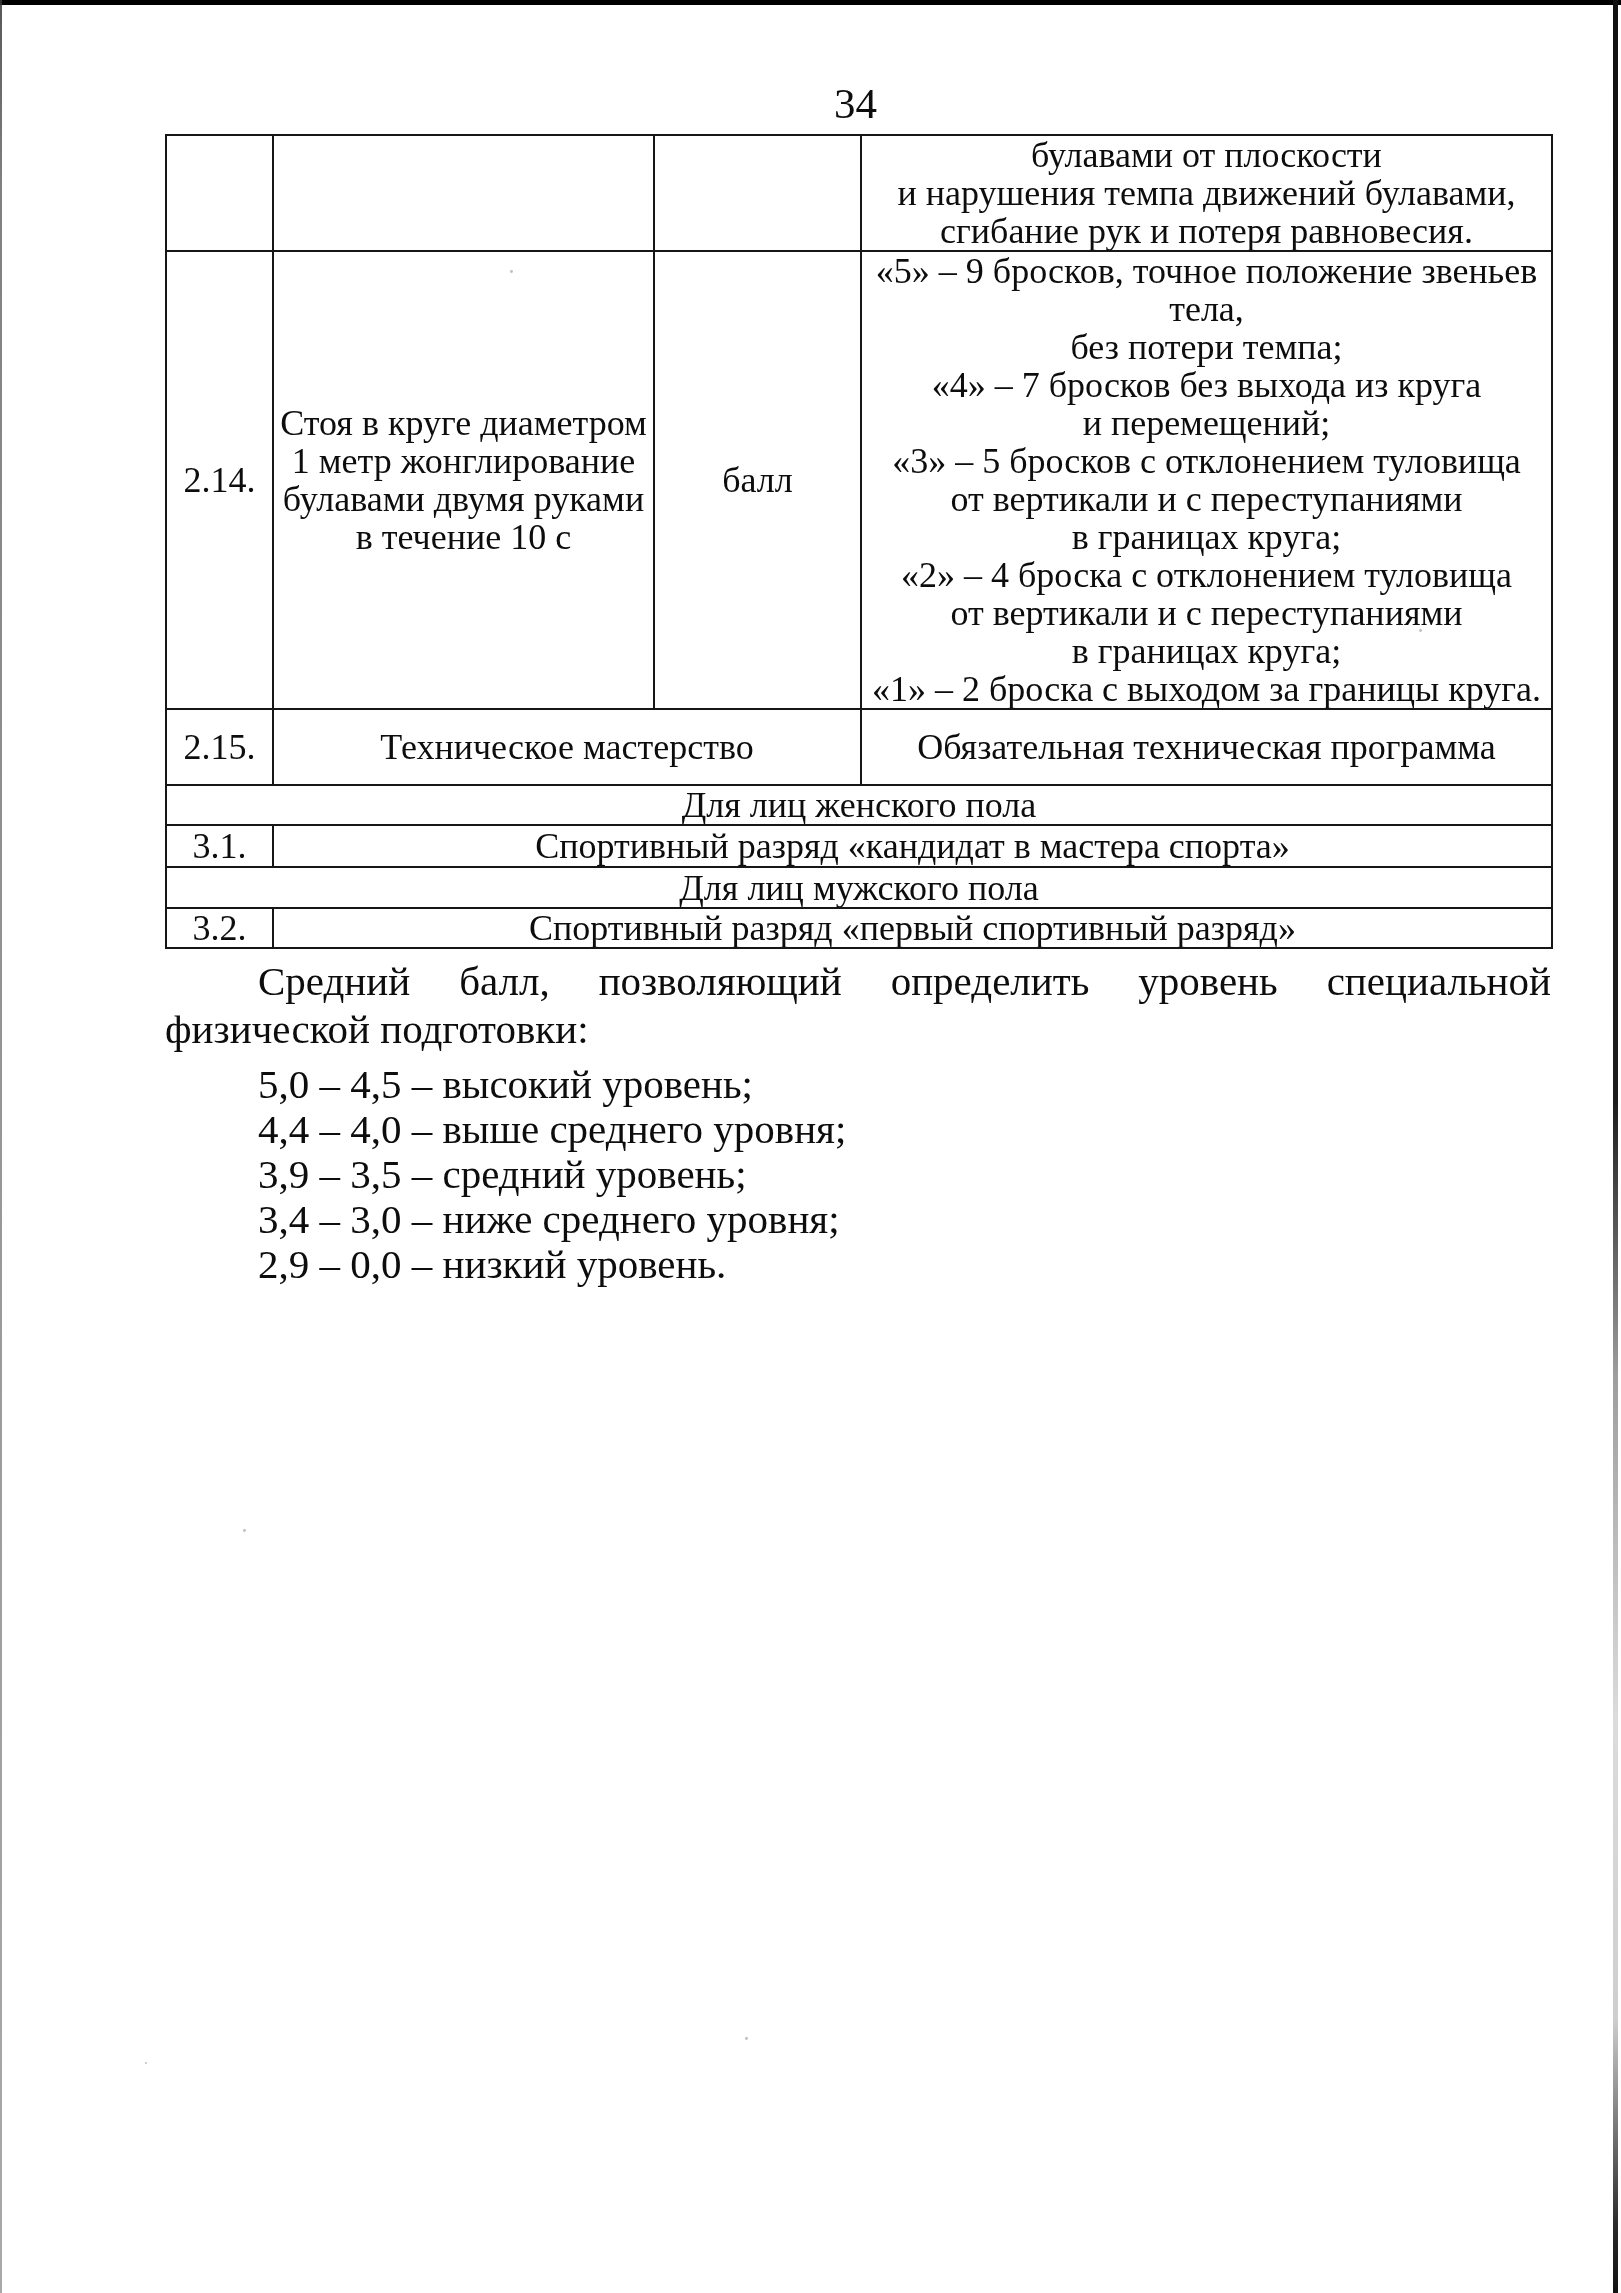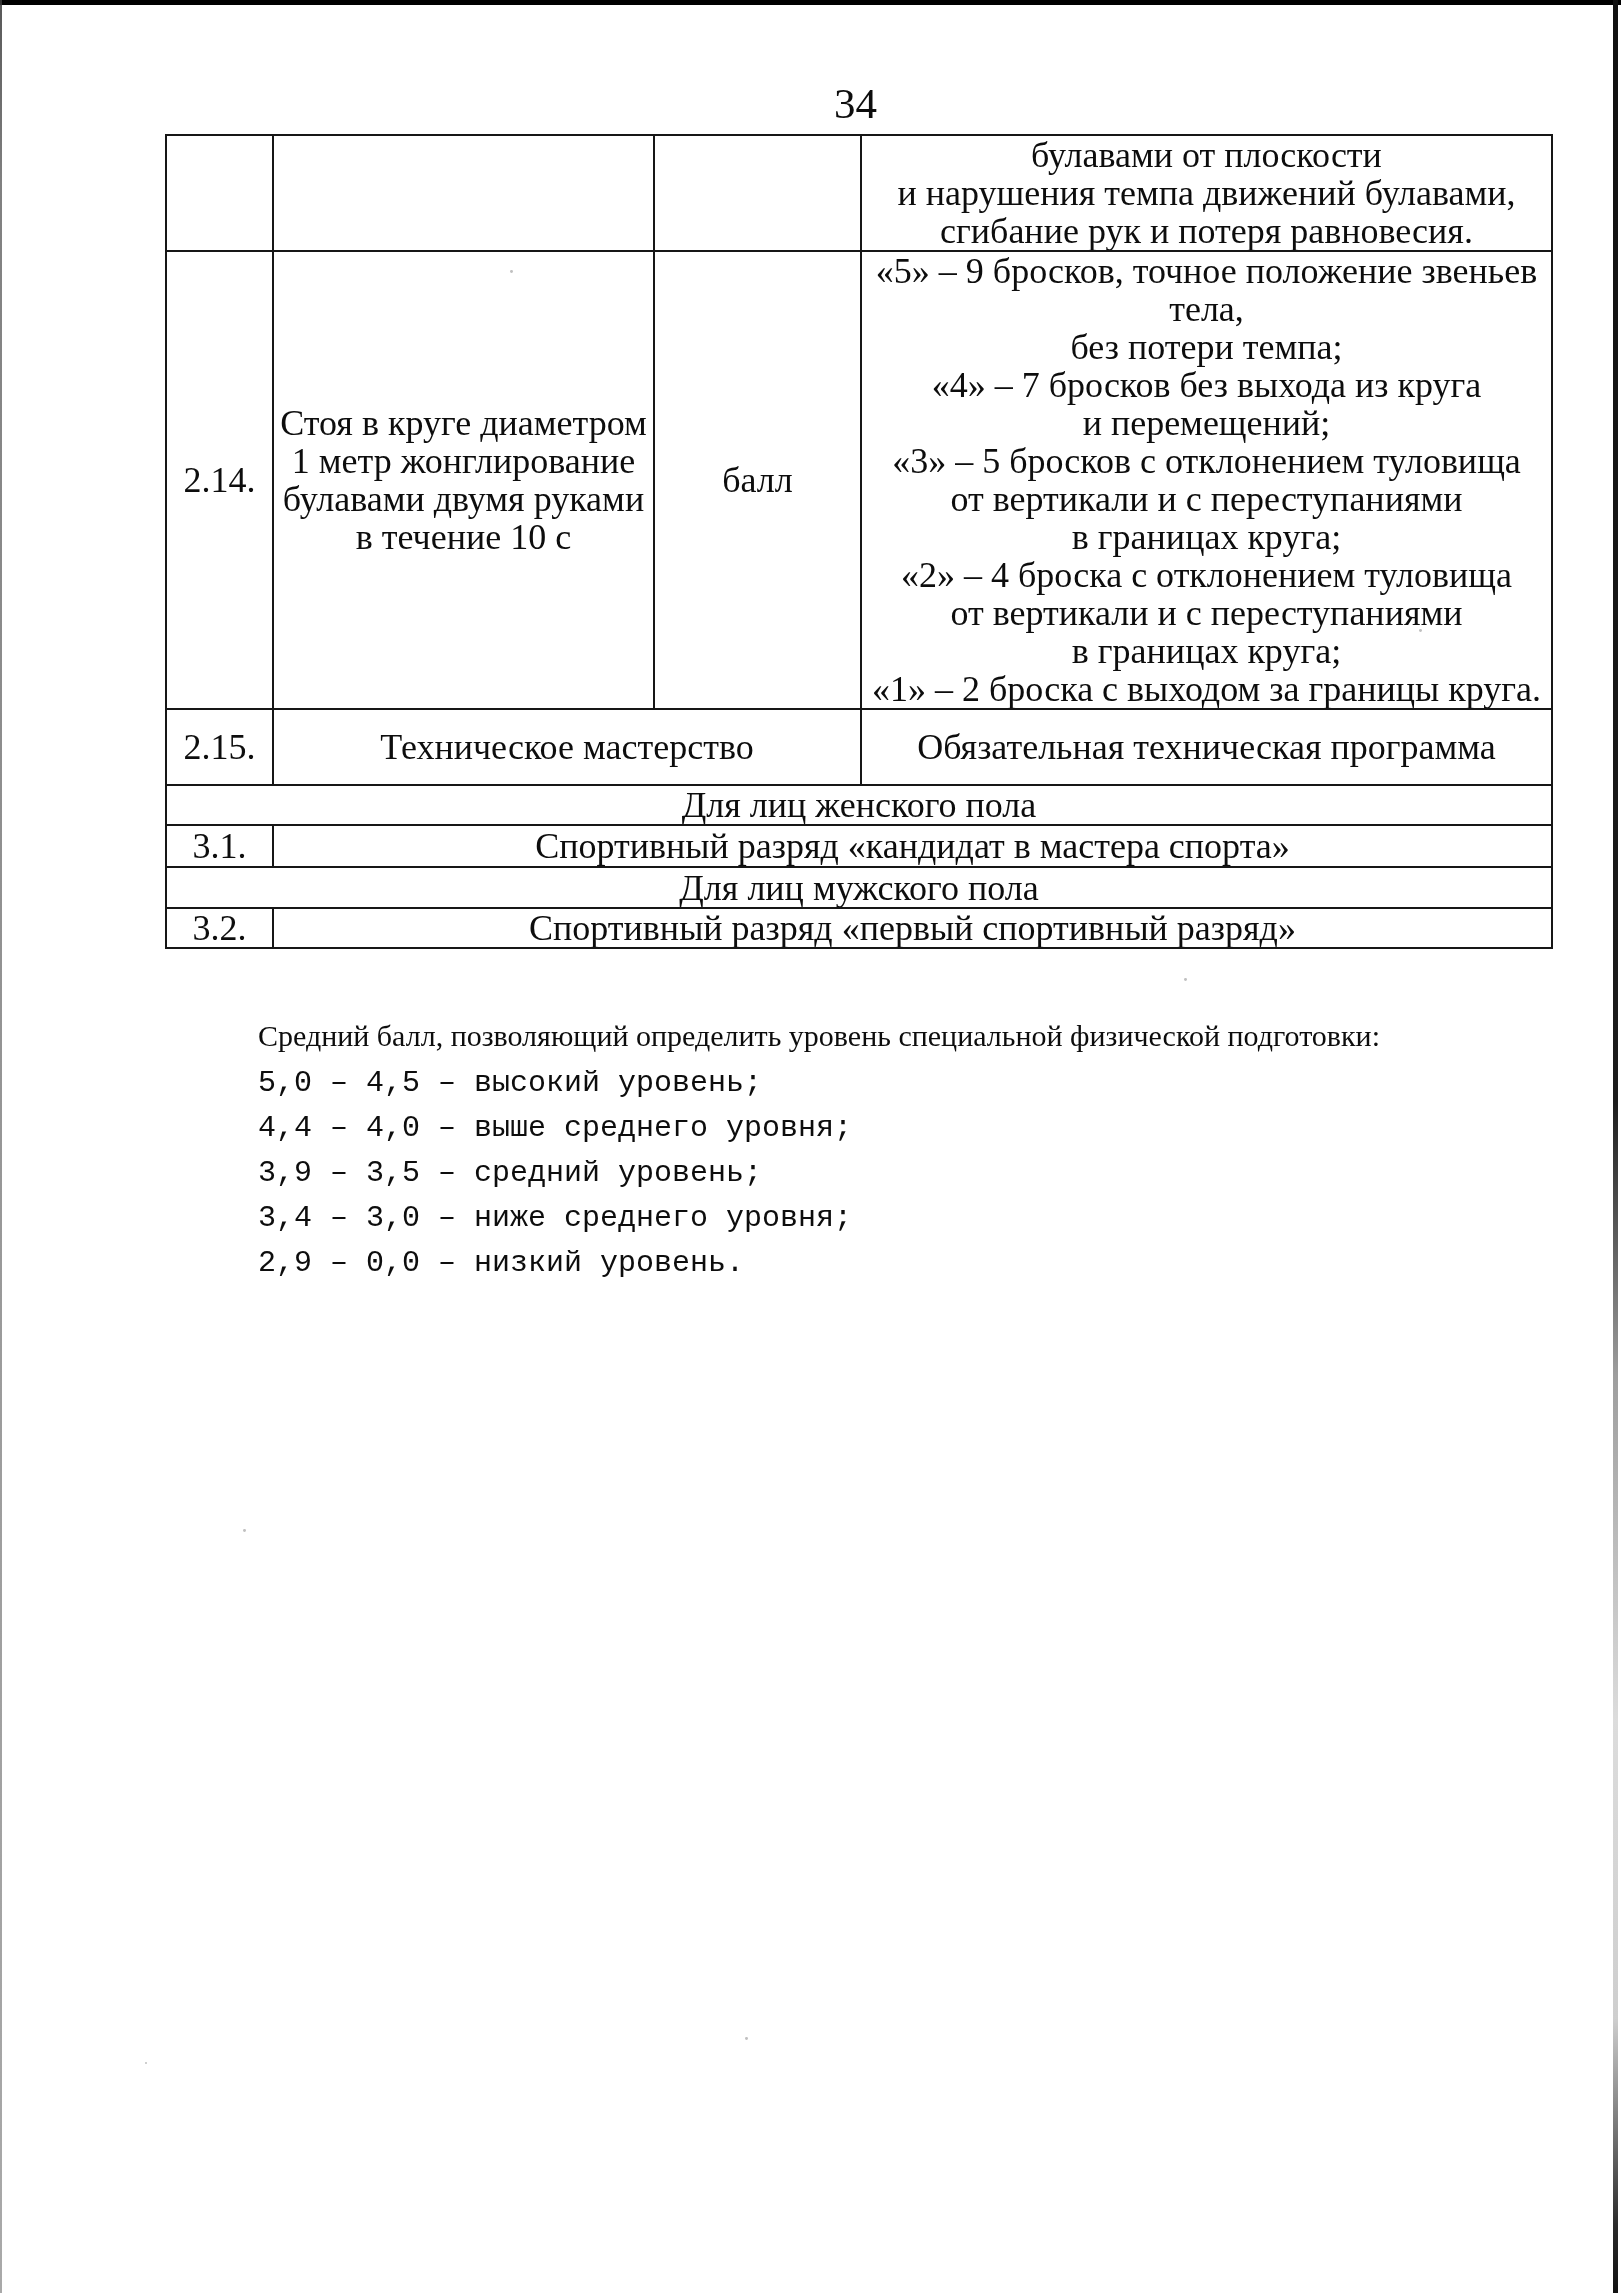--- a/index.html
+++ b/index.html
@@ -31,24 +31,24 @@
   tr.r215 td{height:74px;}
   tr.r3  td{height:41px;}
   tr.rw  td{height:38px;margin-left:48px;}
   tr.r31 td{height:40px;}
   tr.rm  td{height:39px;}
   tr.r32 td{height:37px;margin-top:48px;}
   td.top{vertical-align:top;padding-top:2.9px;}
   td.low{vertical-align:middle;padding-top:13.7px;}
 
   
-  .bodytext{position:absolute;left:165px;top:1012px;width:1386px;
-            font-size:30px;line-height:48px;}
+  .bodytext{position:absolute;left:165px;top:957px;width:1386px;
+            font-size:41px;line-height:48px;}
   .intro{text-align:justify;text-indent:93px;margin:0;}
-  .levels{padding-left:93px;line-height:45px;margin-top:1px;font-family:Liberation Mono, monospace;}
+  .levels{padding-left:93px;line-height:45px;margin-top:9px;}
   .levels div{white-space:nowrap;}
 </style>
 </head>
 <body>
 
 <div class="page">
 
   <div class="top-bar"></div>
   <div class="left-line"></div>
   <div class="right-line"></div>

